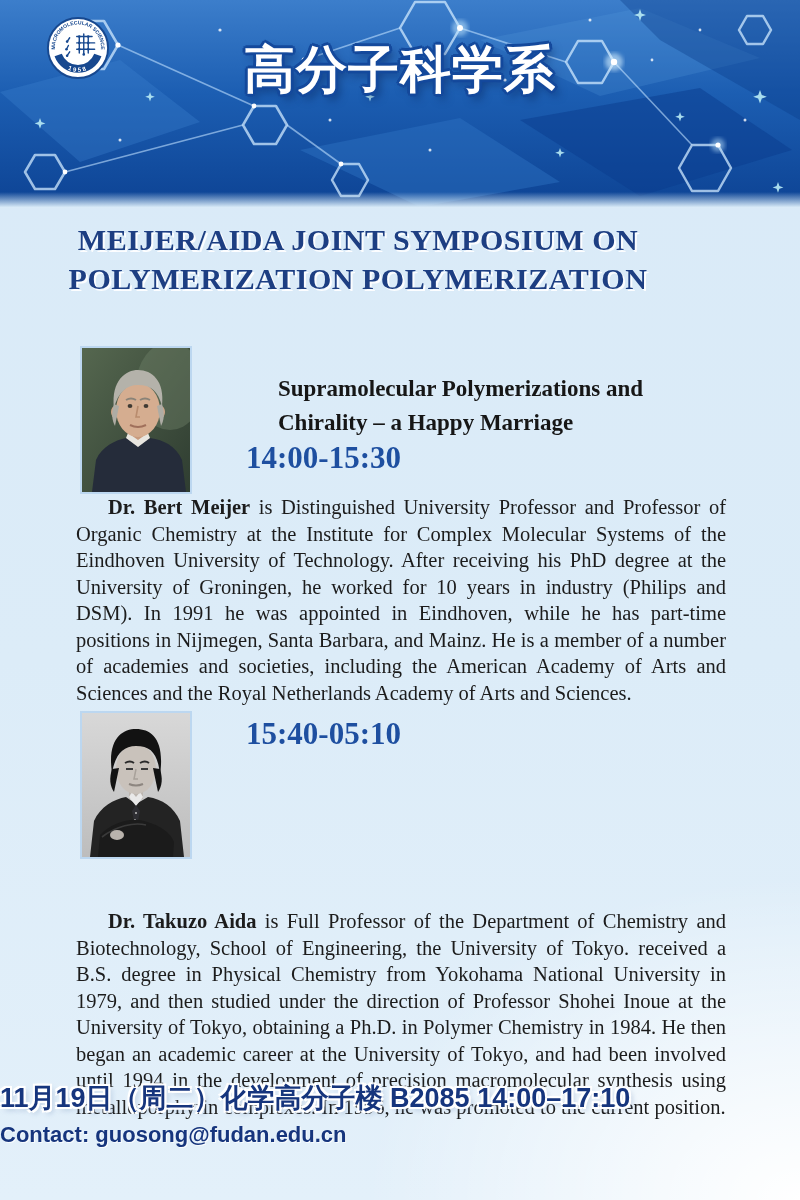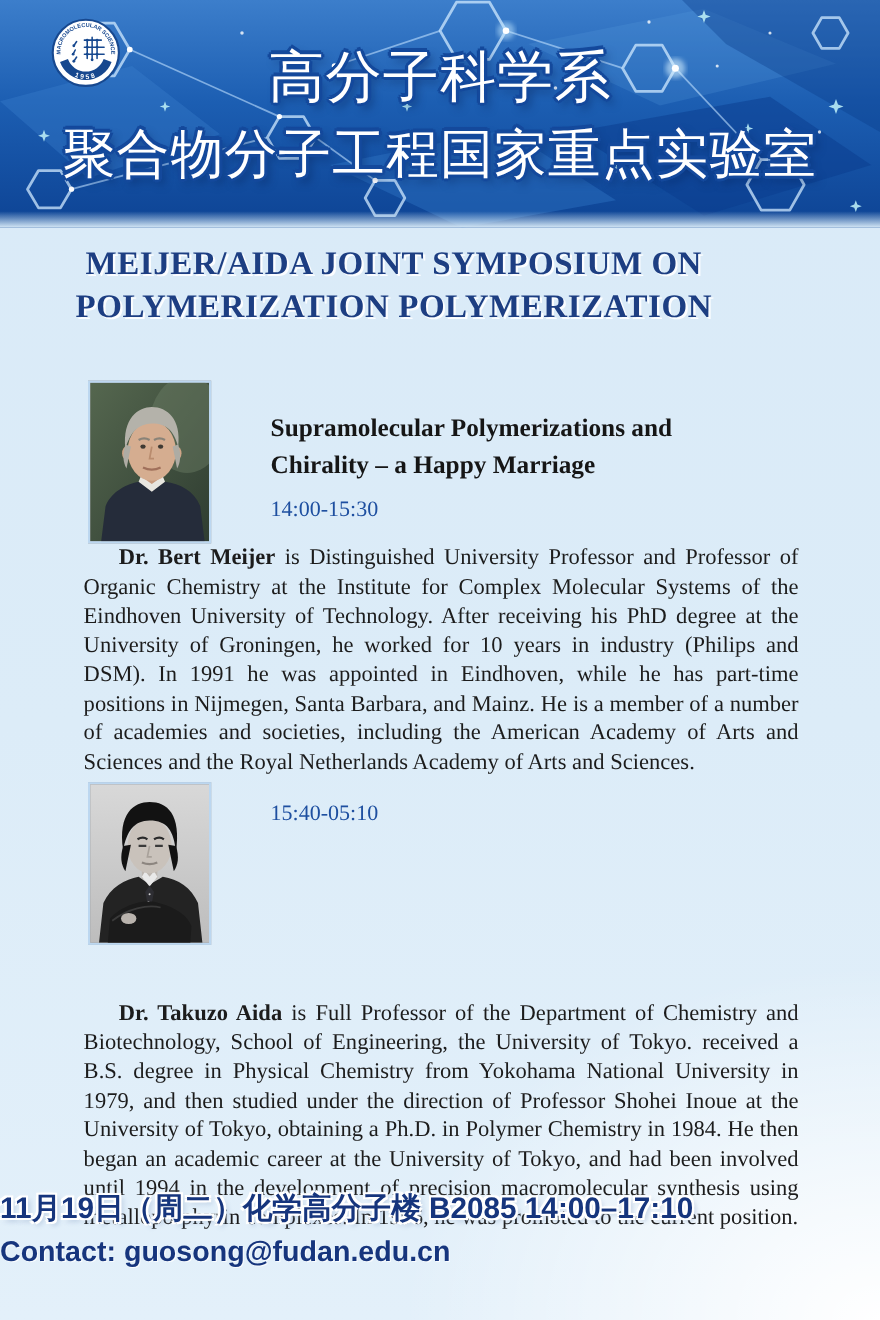--- a/index.html
+++ b/index.html
@@ -7,21 +7,21 @@
     position:relative;width:800px;height:1200px;margin:0 auto;overflow:hidden;
     background:
       radial-gradient(ellipse 700px 520px at 100% 100%, #ffffff 0%, rgba(255,255,255,0) 62%),
       linear-gradient(to bottom, #d9eaf8 0%, #dcecf8 55%, #e3f0fa 100%);
     font-family:"Liberation Serif","DejaVu Serif",serif;
   }
   
   .hdr{position:absolute;left:0;top:0;width:800px;height:207px;}
   .hdr svg.bgdeco{position:absolute;left:0;top:0;}
   .hdr-text{position:absolute;left:0;width:800px;text-align:center;color:#fff;
-    font-family:"DejaVu Sans","Liberation Sans",sans-serif;font-weight:normal;
+    font-family:"DejaVu Sans","Liberation Sans",sans-serif;font-weight:bold;
     text-shadow:
       -2px -2px 0 #14499c, 2px -2px 0 #14499c, -2px 2px 0 #14499c, 2px 2px 0 #14499c,
       -3px 0 0 #14499c, 3px 0 0 #14499c, 0 -3px 0 #14499c, 0 3px 0 #14499c,
       4px 5px 8px rgba(5,30,80,.55);
     white-space:nowrap; letter-spacing:1px;}
   .hdr-line1{top:36px;font-size:51px;}
   .hdr-line2{top:108px;font-size:48px;}
   .logo{position:absolute;left:46px;top:16px;width:64px;height:64px;}
   
   .main-title{position:absolute;left:0;top:220px;width:716px;text-align:center;
@@ -29,34 +29,34 @@
     text-shadow:2px 2px 0 rgba(255,255,255,.9);letter-spacing:.5px;}
   
   .photo-frame{position:absolute;width:108px;height:144px;border:2px solid #bcd7f0;
     box-sizing:content-box;background:#999;}
   .photo-frame svg{display:block;}
   .s1-photo{left:80px;top:346px;}
   .s2-photo{left:80px;top:711px;}
   .talk{position:absolute;left:246px;width:470px;}
   .s1-talk{top:372px;}
   .s2-talk{top:716px;}
-  .talk-title{font-size:23px;line-height:34px;font-weight:bold;color:#161616;}
-  .talk-time{margin-top:12px;font-size:20px;font-weight:normal;color:#1e4fa0;}
+  .talk-title{font-size:23px;line-height:34px;font-weight:bold;color:#161616;margin-left:32px;}
+  .talk-time{font-size:31px;font-weight:bold;color:#1e4fa0;}
   .bio{position:absolute;left:76px;width:650px;margin:0;
     font-size:20.5px;line-height:26.5px;color:#1c1c1c;text-align:justify;}
   .s1-bio{top:494px;}
   .s2-bio{top:908px;}
   .bio b{font-weight:bold;margin-left:32px;}
   
   .footer-line{position:absolute;left:0;width:760px;font-weight:bold;
     color:#16357d;font-family:"Liberation Sans","DejaVu Sans",sans-serif;white-space:nowrap;}
   .footer-venue{top:1080px;font-size:27px;
     text-shadow:-2px -2px 0 #fff,2px -2px 0 #fff,-2px 2px 0 #fff,2px 2px 0 #fff,
       0 0 6px rgba(255,255,255,.9),3px 3px 5px rgba(60,100,160,.35);}
-  .footer-contact{top:1122px;font-size:26px;text-shadow:1px 1px 0 rgba(255,255,255,.8);}
+  .footer-contact{top:1122px;font-size:22px;text-shadow:1px 1px 0 rgba(255,255,255,.8);}
 </style>
 </head>
 <body>
 
 <div class="poster">
 
   <div class="hdr">
     <svg class="bgdeco" width="800" height="207" viewBox="0 0 800 207" preserveAspectRatio="none">
       <defs>
         <linearGradient id="hdrbg" x1="0" y1="0" x2="0" y2="1">
@@ -161,21 +161,20 @@
           <circle cx="66" cy="32" r="2"></circle>
         <circle cx="52" cy="42" r="2"></circle>
           <circle cx="66" cy="42" r="2"></circle>
         <circle cx="52" cy="52" r="2"></circle>
           <circle cx="66" cy="52" r="2"></circle>
         <circle cx="59" cy="60" r="2"></circle>
       </g>
     </svg>
 
     <div class="hdr-text hdr-line1">高分子科学系</div>
-    <div class="hdr-text hdr-line2">聚合物分子工程国家重点实验室</div>
   </div>
 
   <div class="main-title">
     <div>MEIJER/AIDA JOINT SYMPOSIUM ON</div>
     <div>POLYMERIZATION POLYMERIZATION</div>
   </div>
 
   <div class="photo-frame s1-photo">
     <svg width="108" height="144" viewBox="0 0 108 144">
       <defs>

